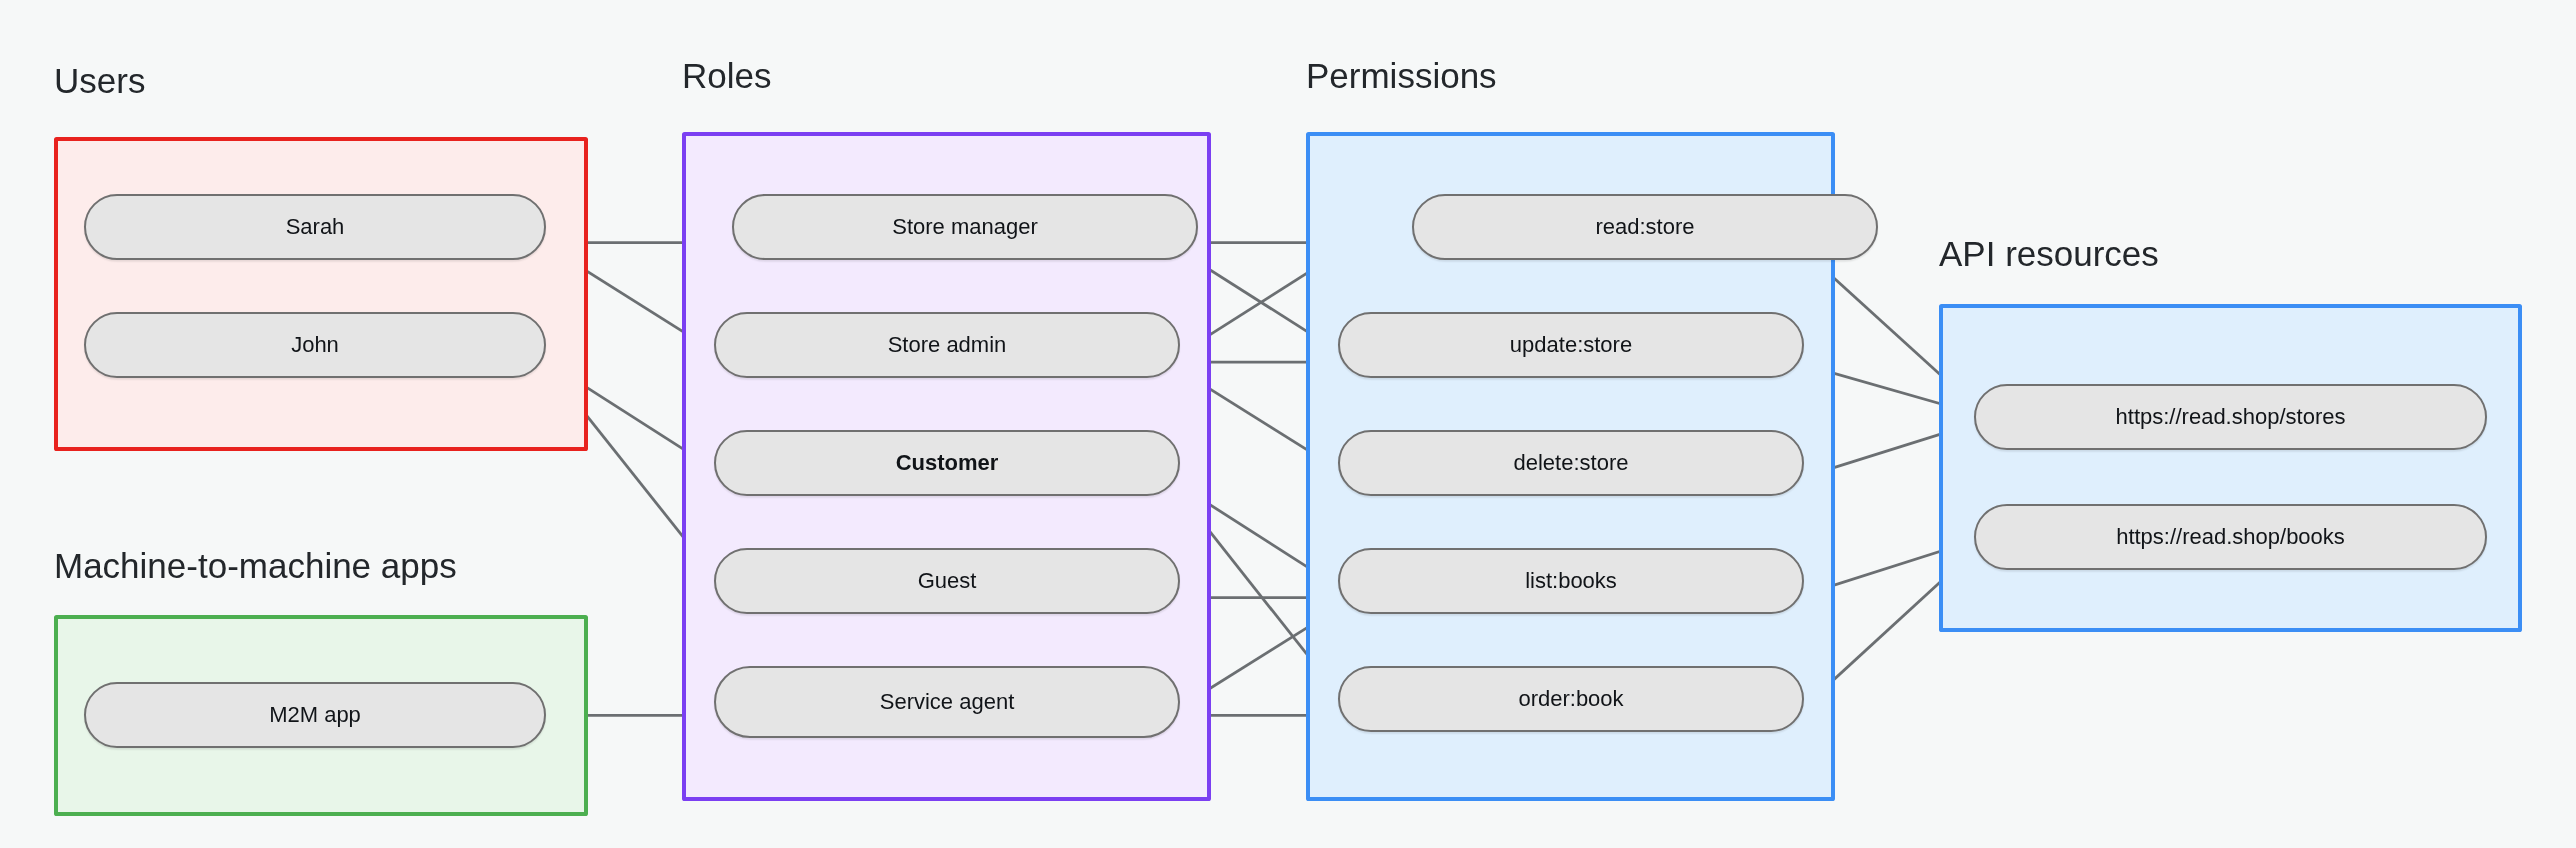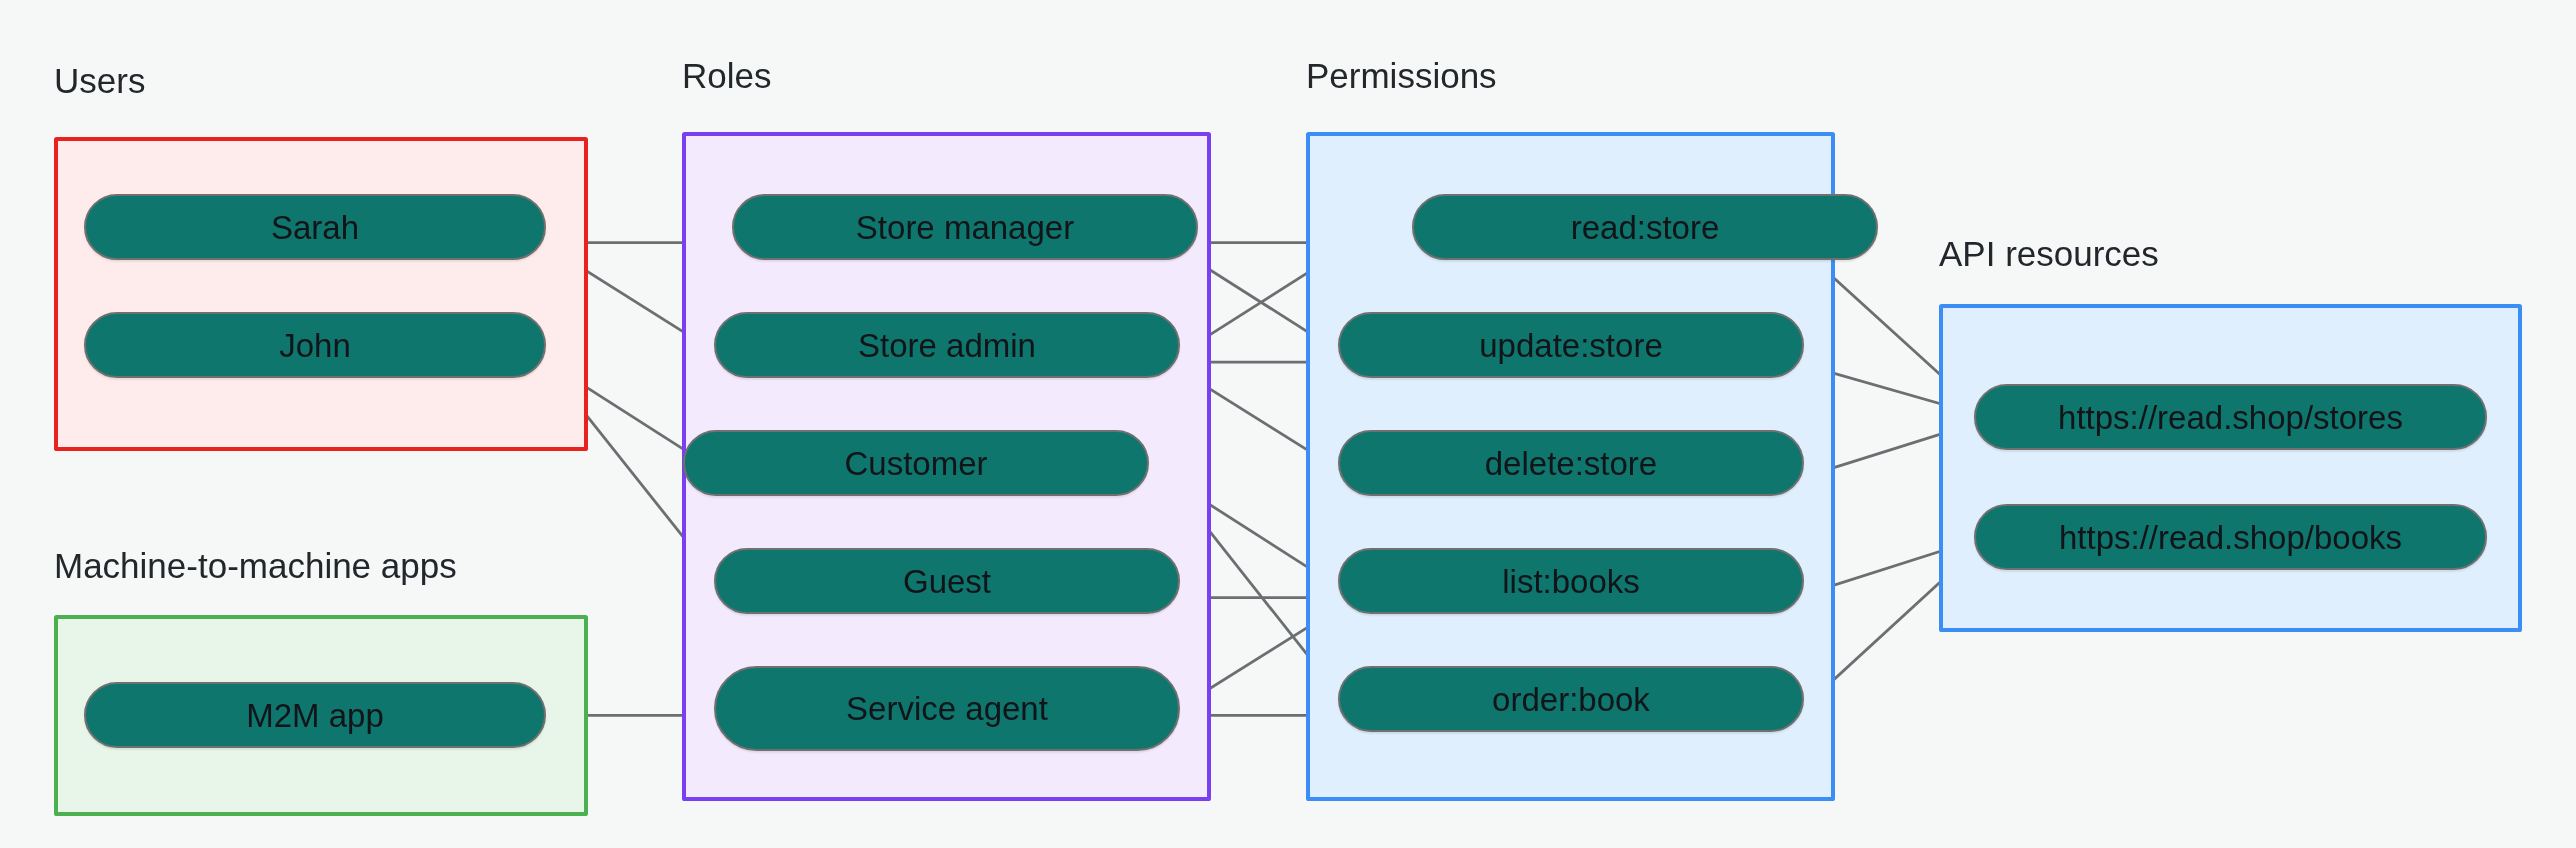--- a/index.html
+++ b/index.html
@@ -42,28 +42,28 @@
     line-height: 1;
     color: #23272b;
     font-weight: 400;
     white-space: nowrap;
   }
 
   
   .node {
     position: absolute;
     box-sizing: border-box;
-    background: #0f766e;
+    background: #e5e5e5;
     border: 2.6px solid #707070;
     border-radius: 872px;
     display: flex;
     align-items: center;
     justify-content: center;
     color: #111418;
-    font-size: 33px;
+    font-size: 22px;
     line-height: 1;
     white-space: nowrap;
     box-shadow: 0 1.7px 1.7px rgba(0,0,0,0.09);
   }
 
   
   #edges {
     position: absolute;
     left: 0; top: 0;
     width: 2576px;
@@ -144,27 +144,27 @@
 
   <div class="group-label" style="left:682px; top:58px;">Roles</div>
   <div class="group purple" style="left:682px; top:132px; width:529px; height:669px;"></div>
 
   <div class="node" style="left:732px; top:194px; width:466px; height:66px;">
     <span>Store manager</span>
   </div>
   <div class="node" style="left:714px; top:312px; width:466px; height:66px;">
     <span>Store admin</span>
   </div>
-  <div class="node" style="left:683px; top:430px; width:466px; height:66px;">
+  <div class="node" style="left:714px; top:430px; width:466px; height:66px;font-weight:bold;">
     <span>Customer</span>
   </div>
   <div class="node" style="left:714px; top:548px; width:466px; height:66px;text-align:right;">
     <span>Guest</span>
   </div>
-  <div class="node" style="left:714px; top:666px; width:466px; height:85px;">
+  <div class="node" style="left:714px; top:666px; width:466px; height:72px;">
     <span>Service agent</span>
   </div>
 
   <div class="group-label" style="left:1306px; top:58px;">Permissions</div>
   <div class="group blue" style="left:1306px; top:132px; width:529px; height:669px;"></div>
 
   <div class="node" style="left:1412px; top:194px; width:466px; height:66px;">
     <span>read:store</span>
   </div>
   <div class="node" style="left:1338px; top:312px; width:466px; height:66px;">

